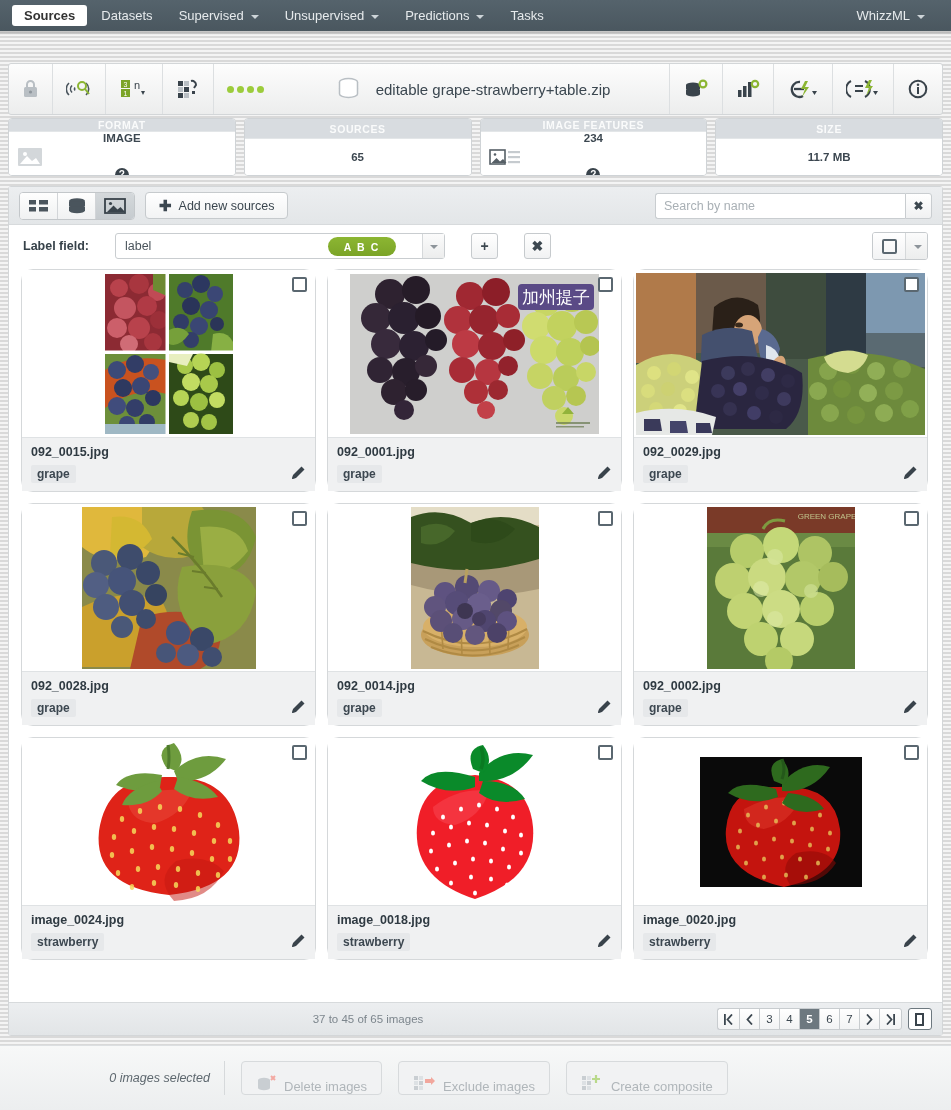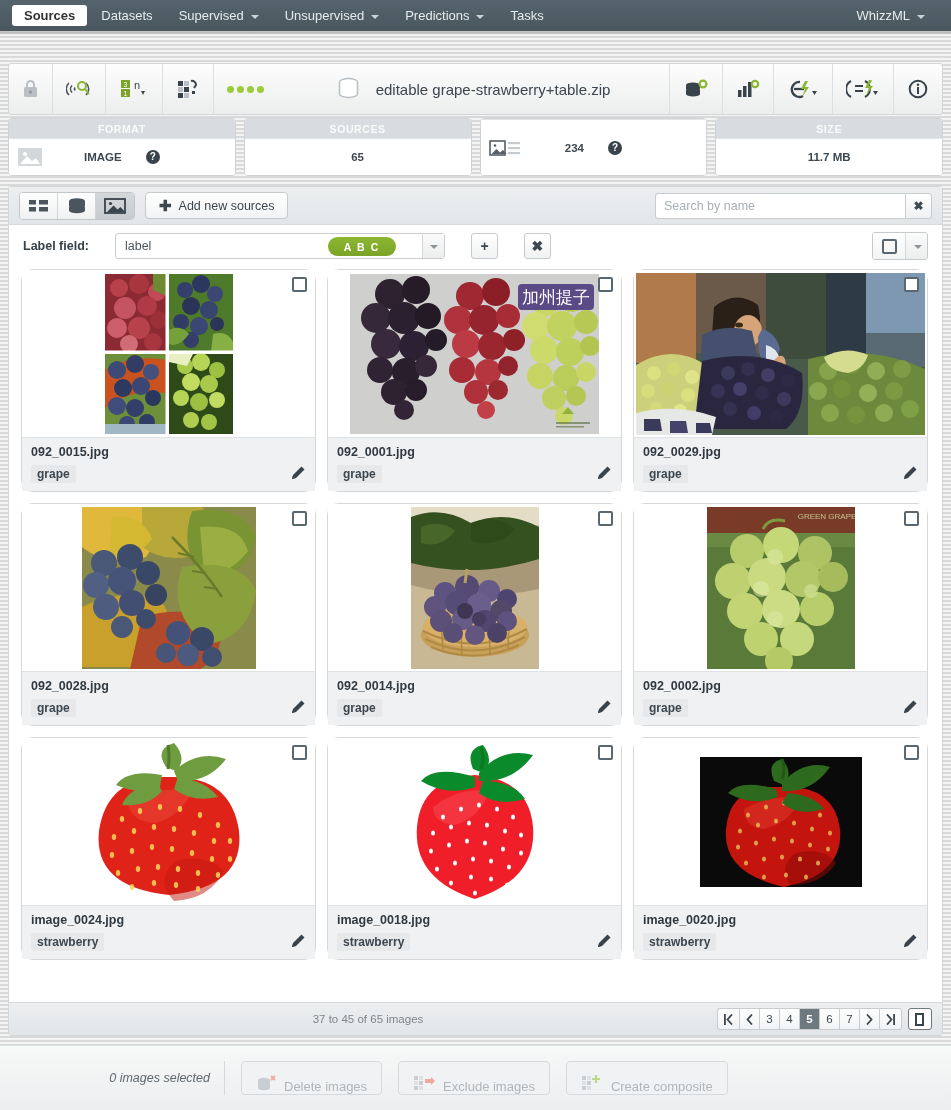--- a/index.html
+++ b/index.html
@@ -69,21 +69,21 @@
     font-size:10.5px; letter-spacing:.6px; font-weight:bold;
     display:flex; align-items:center; justify-content:center;
   }
   .stat-body{
     flex:1; background:#fff; display:flex; align-items:center;
     justify-content:center; position:relative;
     border-top:1px solid #e3e6e8;
   }
   .stat-ico{ position:absolute; left:8px; top:50%; transform:translateY(-50%); }
   .stat-val{ font-size:11.5px; font-weight:bold; color:#3c4750;
-    display:flex; align-items:center; gap:24px; }
+    display:flex; align-items:center; gap:24px;flex-direction:column; }
   .qmark{
     width:14px;height:14px;border-radius:50%;background:#39434b;color:#fff;
     font-size:10px; font-weight:bold; display:inline-flex;
     align-items:center; justify-content:center; line-height:1;
   }
 
   
   .panel{
     position:absolute; left:8px; top:186px; width:935px; height:850px;
     background:#fff; border:1px solid #d3d6d8; border-radius:3px;
@@ -392,20 +392,21 @@
     </div>
 
     <div class="stat">
       <div class="stat-head">SOURCES</div>
       <div class="stat-body">
         <span class="stat-val">65</span>
       </div>
     </div>
 
     <div class="stat">
+      <div class="stat-head">IMAGE FEATURES</div>
       <div class="stat-body">
         <span class="stat-ico">
           <svg width="32" height="20" viewBox="0 0 32 20">
             <rect x="1" y="3" width="15" height="14" fill="none" stroke="#565f66" stroke-width="1.6"></rect>
             <circle cx="6" cy="7.5" r="1.3" fill="#565f66"></circle>
             <path d="M2.5 16 l5-5 l3.5 3.5 l3-2.5 l3.5 4 z" fill="#565f66"></path>
             <rect x="19" y="4" width="12" height="2.2" fill="#c6cbcf"></rect>
             <rect x="19" y="9" width="12" height="2.2" fill="#c6cbcf"></rect>
             <rect x="19" y="14" width="12" height="2.2" fill="#c6cbcf"></rect>
           </svg>

